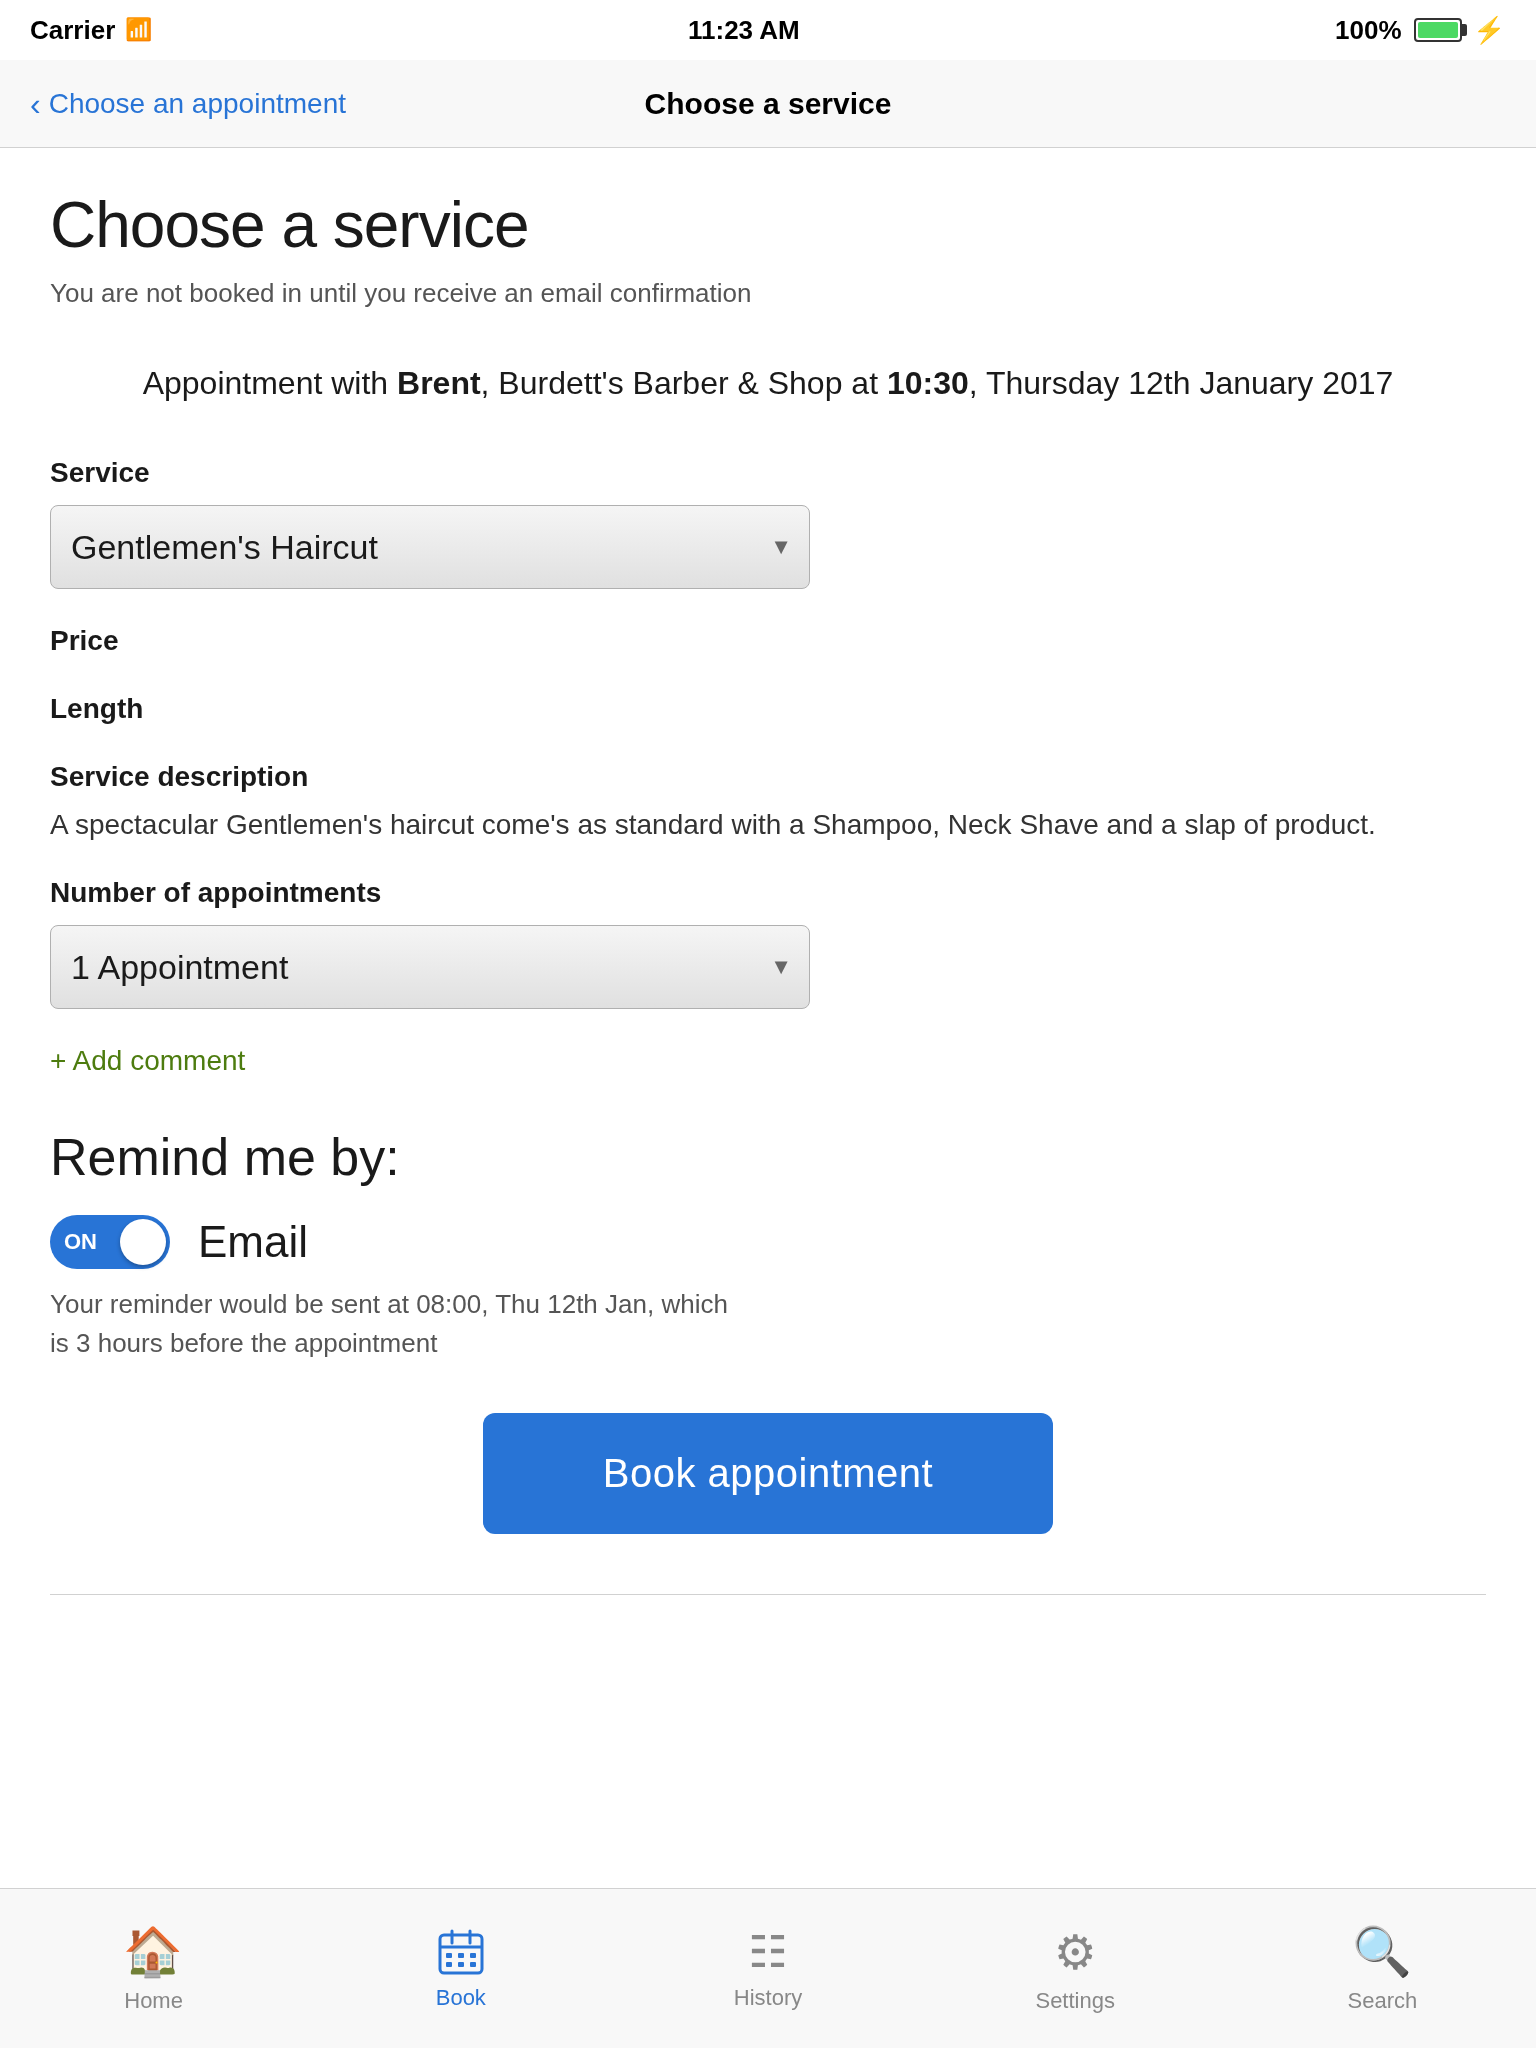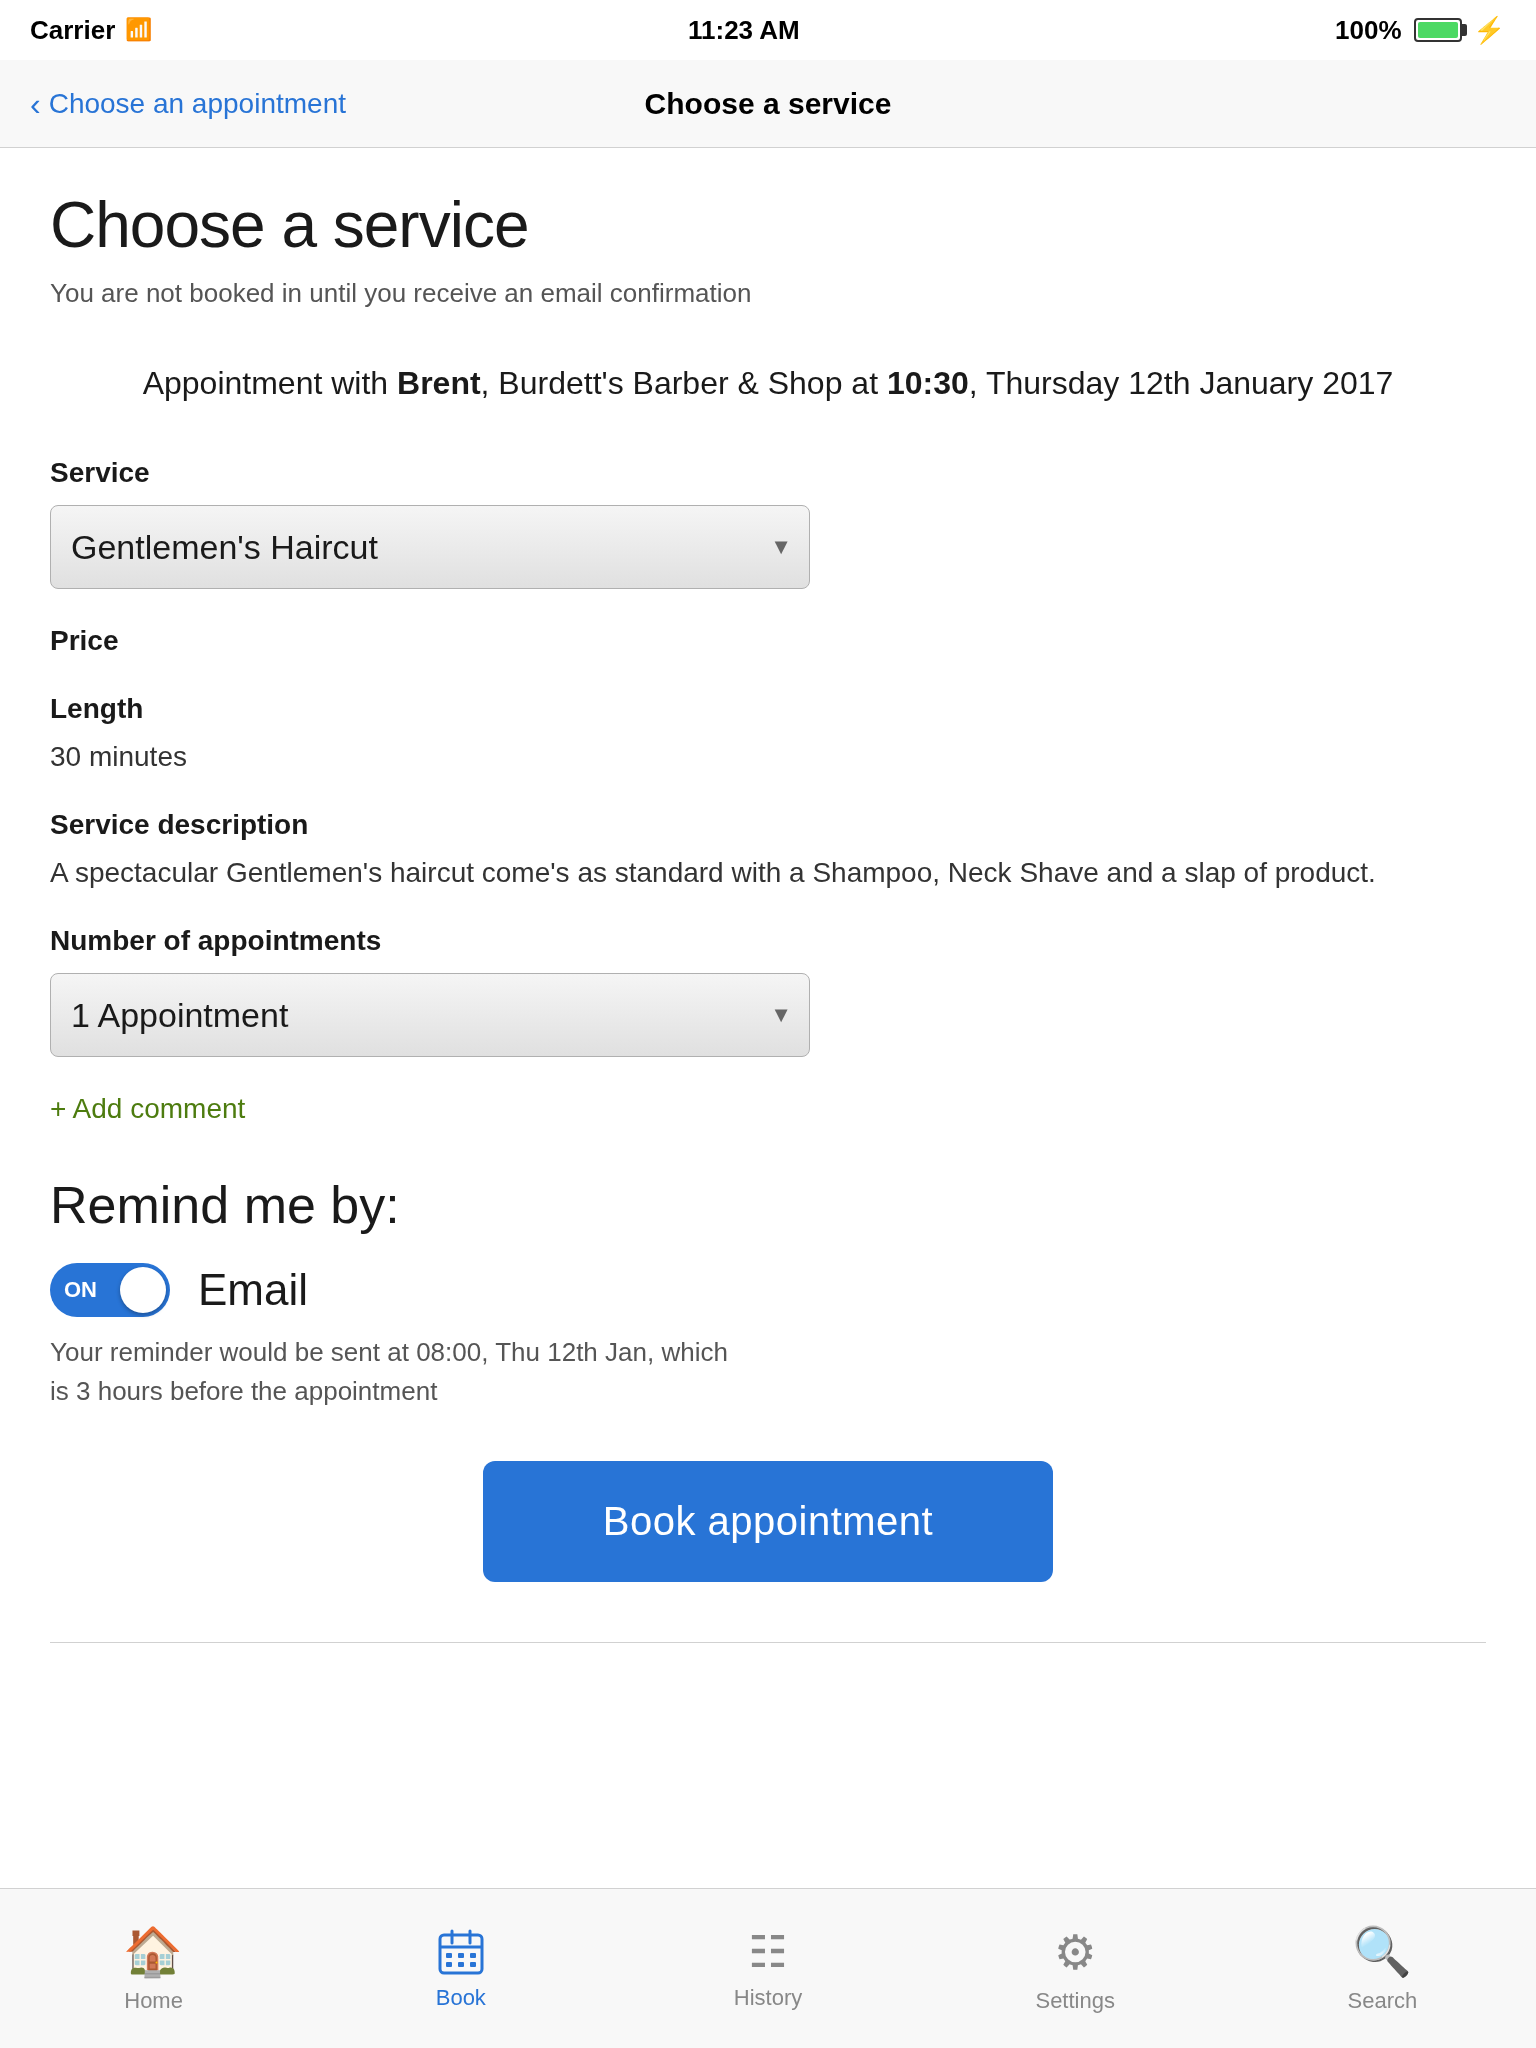--- a/index.html
+++ b/index.html
@@ -377,21 +377,20 @@
       <span class="select-arrow">▼</span>
     </div>
   </div>
 
   <div class="field-group">
     <div class="field-label">Price</div>
   </div>
 
   <div class="field-group">
     <div class="field-label">Length</div>
-    <div class="field-value">30 minutes</div>
   </div>
 
   <div class="field-group">
     <div class="field-label">Service description</div>
     <div class="field-value">A spectacular Gentlemen's haircut come's as standard with a Shampoo, Neck Shave and a slap of product.</div>
   </div>
 
   <div class="field-group">
     <div class="field-label">Number of appointments</div>
     <div class="select-wrapper">

